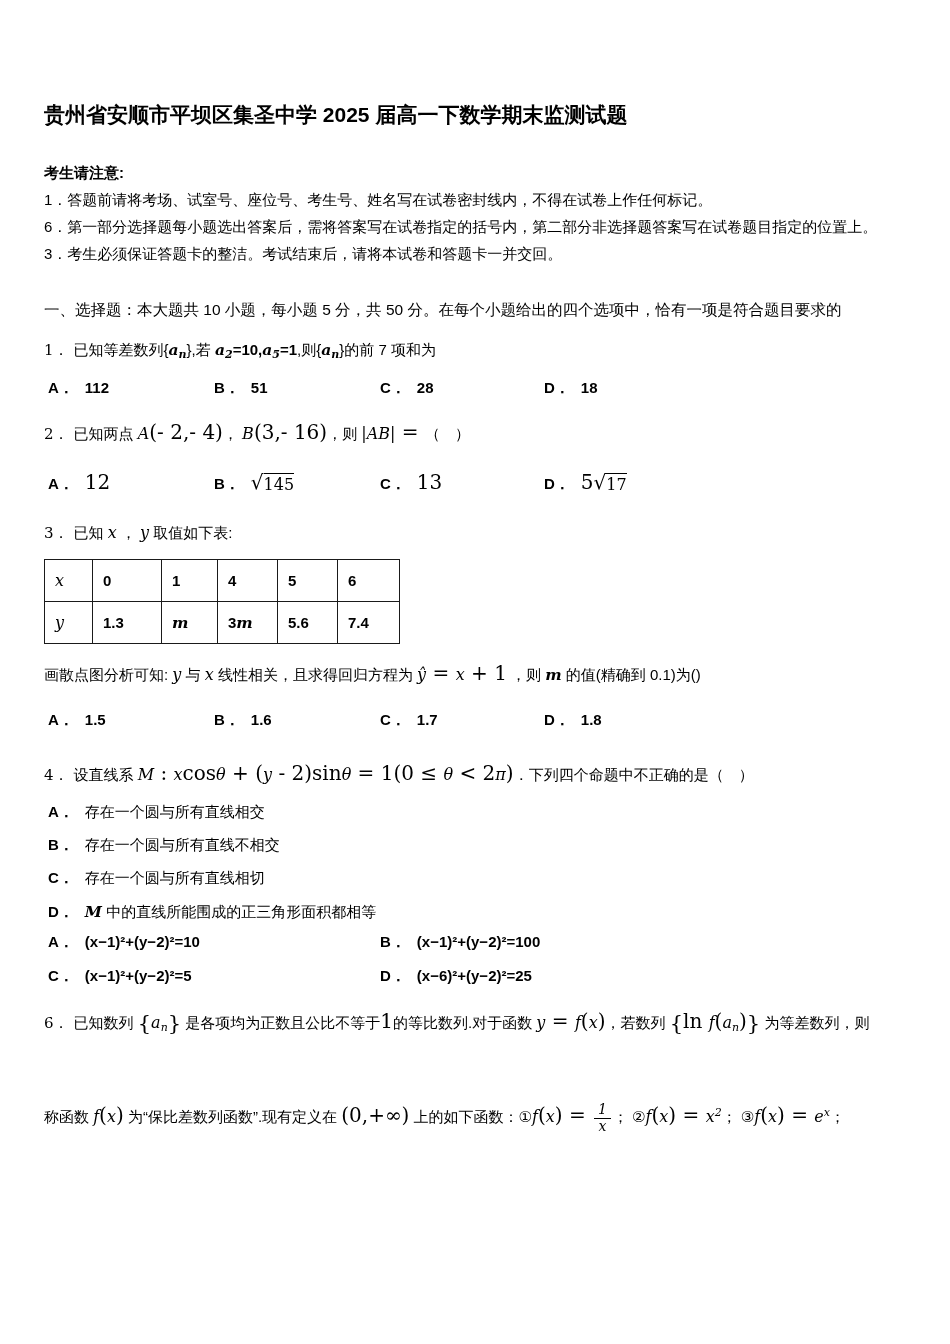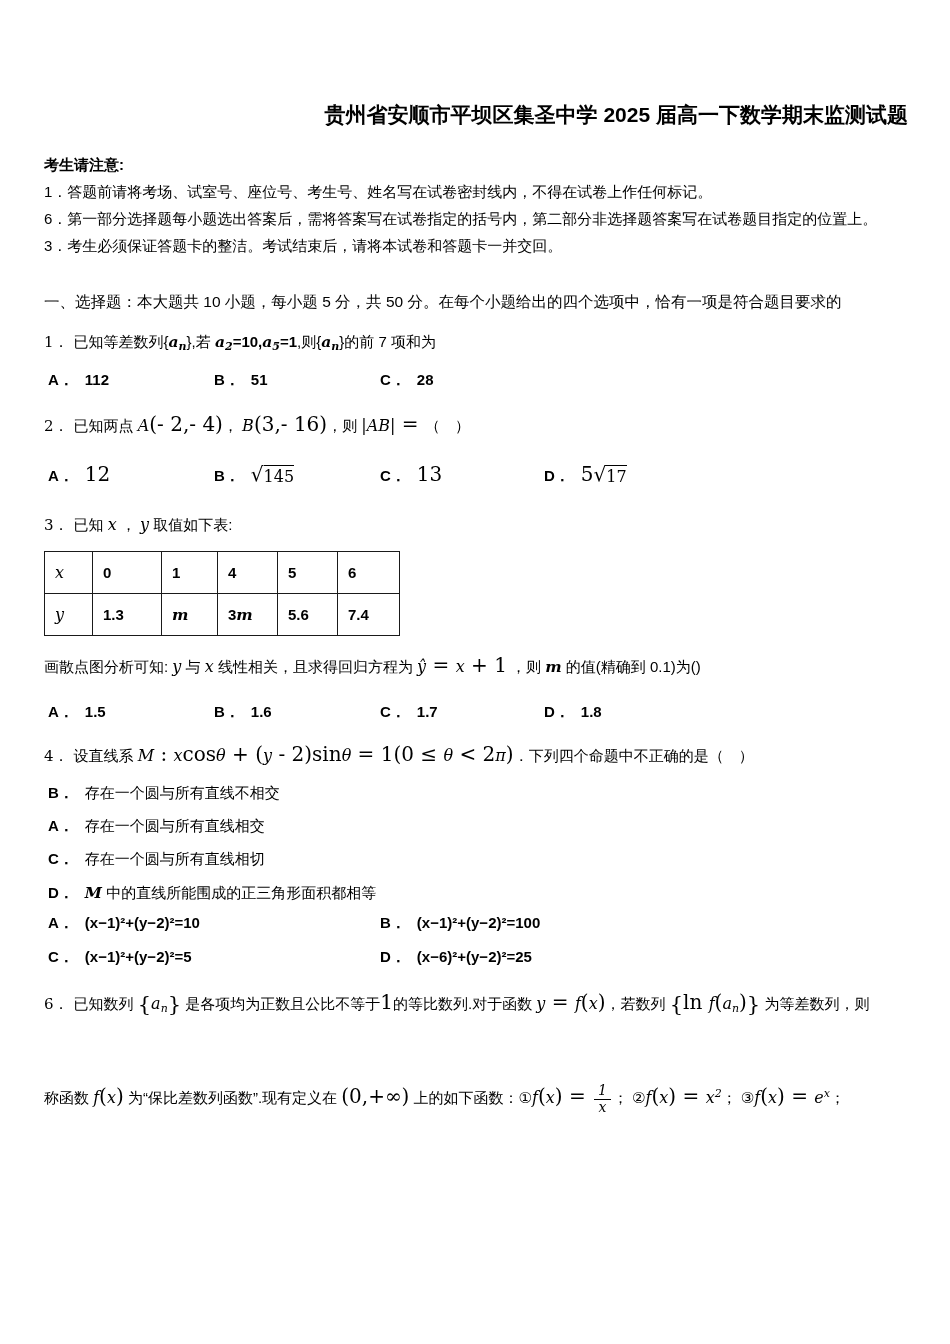--- a/index.html
+++ b/index.html
@@ -2,40 +2,40 @@
 <html><head>
 <meta charset="utf-8">
 <style>
   * { margin:0; padding:0; box-sizing:border-box; }
   html,body { background:#888; }
   body { width:950px; margin:0 auto; font-family:"Liberation Sans","DejaVu Sans",sans-serif; color:#000; }
   .page {
     width:950px; height:1344px; background:#ffffff;
     padding:100px 42px 0 44px; overflow:hidden;
   }
-  .title { text-align:right; font-size:21px; font-weight:700; line-height:1.45; margin-bottom:22px; }
+  .title { text-align:left; font-size:21px; font-weight:700; line-height:1.45; margin-bottom:30px; }
   .notice-head { font-size:15px; font-weight:700; line-height:26px; }
   .notice-item { font-size:15px; line-height:27px; }
   .section-head { font-size:15.5px; line-height:26px; margin-top:30px; }
   .question { }
   .stem { font-size:15px; line-height:27px; margin-top:13px; }
   .qno { font-family:"DejaVu Serif",serif; margin-right:5px; }
   .opts { font-size:15px; margin:11px 0 2px 4px; }
   .opts-4 { display:grid; grid-template-columns:166px 166px 164px 1fr; align-items:center; }
   .opts-2 { display:grid; grid-template-columns:332px 1fr; row-gap:15px; }
   .opts-v .opt { display:block; margin-top:14px; }
   .olabel { font-weight:700; margin-right:11px; }
   .math-opts { margin-top:22px; }
   .math-opts .oval { font-size:17px; }
   .qtable { border-collapse:collapse; margin:12px 0 0 0; }
   .qtable td { border:1px solid #1a1a1a; height:42px; padding:0 0 0 10px; font-size:15px; vertical-align:middle; }
   .analysis { font-size:15px; line-height:28px; margin-top:15px; }
   .q2-stem { margin-top:21px; }
   .q3-stem { margin-top:25px; }
-  .q4-stem { margin-top:19px; }
+  .q4-stem { margin-top:30px; }
   .q5-stem { margin-top:18px; }
   .q6-stem { margin-top:22px; }
   .stem2 { margin-top:58px; }
   
   .sg-t { }
   .sg-b { font-weight:700; }
   .sg-m  { font-family:"DejaVu Serif",serif; font-style:italic; font-size:16px; }
   .sg-mb { font-family:"DejaVu Serif",serif; font-style:italic; font-weight:700; font-size:15.5px; }
   .sg-r  { font-family:"DejaVu Serif",serif; font-size:20px; }
   .sg-msub  { font-family:"DejaVu Serif",serif; font-style:italic; font-size:11px; vertical-align:-0.25em; }
@@ -62,20 +62,21 @@
   </div>
 
   <p class="section-head">一、选择题：本大题共 10 小题，每小题 5 分，共 50 分。在每个小题给出的四个选项中，恰有一项是符合题目要求的</p>
 
   <div class="question">
     <p class="stem"><span class="qno">1．</span><span><span class="sg-t">已知等差数列{</span><span class="sg-mb">a</span><span class="sg-mbsub">n</span><span class="sg-t">},若 </span><span class="sg-mb">a</span><span class="sg-mbsub">2</span><span class="sg-b">=10,</span><span class="sg-mb">a</span><span class="sg-mbsub">5</span><span class="sg-b">=1</span><span class="sg-t">,则{</span><span class="sg-mb">a</span><span class="sg-mbsub">n</span><span class="sg-t">}的前 7 项和为</span></span></p>
     <div class="opts opts-4">
       <span class="opt"><b class="olabel">A．</b><span class="oval"><span class="sg-b">112</span></span></span>
       <span class="opt"><b class="olabel">B．</b><span class="oval"><span class="sg-b">51</span></span></span>
       <span class="opt"><b class="olabel">C．</b><span class="oval"><span class="sg-b">28</span></span></span>
+      <span class="opt"><b class="olabel">D．</b><span class="oval"><span class="sg-b">18</span></span></span>
     </div>
   </div>
 
   <div class="question">
     <p class="stem q2-stem"><span class="qno">2．</span><span><span class="sg-t">已知两点 </span><span class="sg-m">A</span><span class="sg-r">(- 2,- 4)</span><span class="sg-t">，  </span><span class="sg-m">B</span><span class="sg-r">(3,- 16)</span><span class="sg-t">，则 </span><span class="sg-m">|AB|</span><span class="sg-r"> = </span><span class="sg-t">（　）</span></span></p>
     <div class="opts opts-4 math-opts">
       <span class="opt"><b class="olabel">A．</b><span class="oval"><span class="sg-r">12</span></span></span>
       <span class="opt"><b class="olabel">B．</b><span class="oval"><span class="sg-r">√</span><span class="sg-sq">145</span></span></span>
       <span class="opt"><b class="olabel">C．</b><span class="oval"><span class="sg-r">13</span></span></span>
       <span class="opt"><b class="olabel">D．</b><span class="oval"><span class="sg-r">5</span><span class="sg-r">√</span><span class="sg-sq">17</span></span></span>
@@ -117,22 +118,22 @@
       <span class="opt"><b class="olabel">A．</b><span class="oval"><span class="sg-b">1.5</span></span></span>
       <span class="opt"><b class="olabel">B．</b><span class="oval"><span class="sg-b">1.6</span></span></span>
       <span class="opt"><b class="olabel">C．</b><span class="oval"><span class="sg-b">1.7</span></span></span>
       <span class="opt"><b class="olabel">D．</b><span class="oval"><span class="sg-b">1.8</span></span></span>
     </div>
   </div>
 
   <div class="question">
     <p class="stem q4-stem"><span class="qno">4．</span><span><span class="sg-t">设直线系 </span><span class="sg-m">M</span><span class="sg-r"> : </span><span class="sg-m">x</span><span class="sg-r">cos</span><span class="sg-m">θ</span><span class="sg-r"> + (</span><span class="sg-m">y</span><span class="sg-r"> - 2)</span><span class="sg-r">sin</span><span class="sg-m">θ</span><span class="sg-r"> = 1(0 ≤ </span><span class="sg-m">θ</span><span class="sg-r"> &lt; 2</span><span class="sg-m">π</span><span class="sg-r">)</span><span class="sg-t">．下列四个命题中不正确的是（　）</span></span></p>
     <div class="opts opts-v">
+      <span class="opt"><b class="olabel">A．</b><span class="oval"><span class="sg-t">存在一个圆与所有直线相交</span></span></span>
       <span class="opt"><b class="olabel">B．</b><span class="oval"><span class="sg-t">存在一个圆与所有直线不相交</span></span></span>
-      <span class="opt"><b class="olabel">A．</b><span class="oval"><span class="sg-t">存在一个圆与所有直线相交</span></span></span>
       <span class="opt"><b class="olabel">C．</b><span class="oval"><span class="sg-t">存在一个圆与所有直线相切</span></span></span>
       <span class="opt"><b class="olabel">D．</b><span class="oval"><span class="sg-mb">M</span><span class="sg-t"> 中的直线所能围成的正三角形面积都相等</span></span></span>
     </div>
   </div>
 
   <div class="question">
     <div class="opts opts-2">
       <span class="opt"><b class="olabel">A．</b><span class="oval"><span class="sg-b">(x−1)²+(y−2)²=10</span></span></span>
       <span class="opt"><b class="olabel">B．</b><span class="oval"><span class="sg-b">(x−1)²+(y−2)²=100</span></span></span>
       <span class="opt"><b class="olabel">C．</b><span class="oval"><span class="sg-b">(x−1)²+(y−2)²=5</span></span></span>

